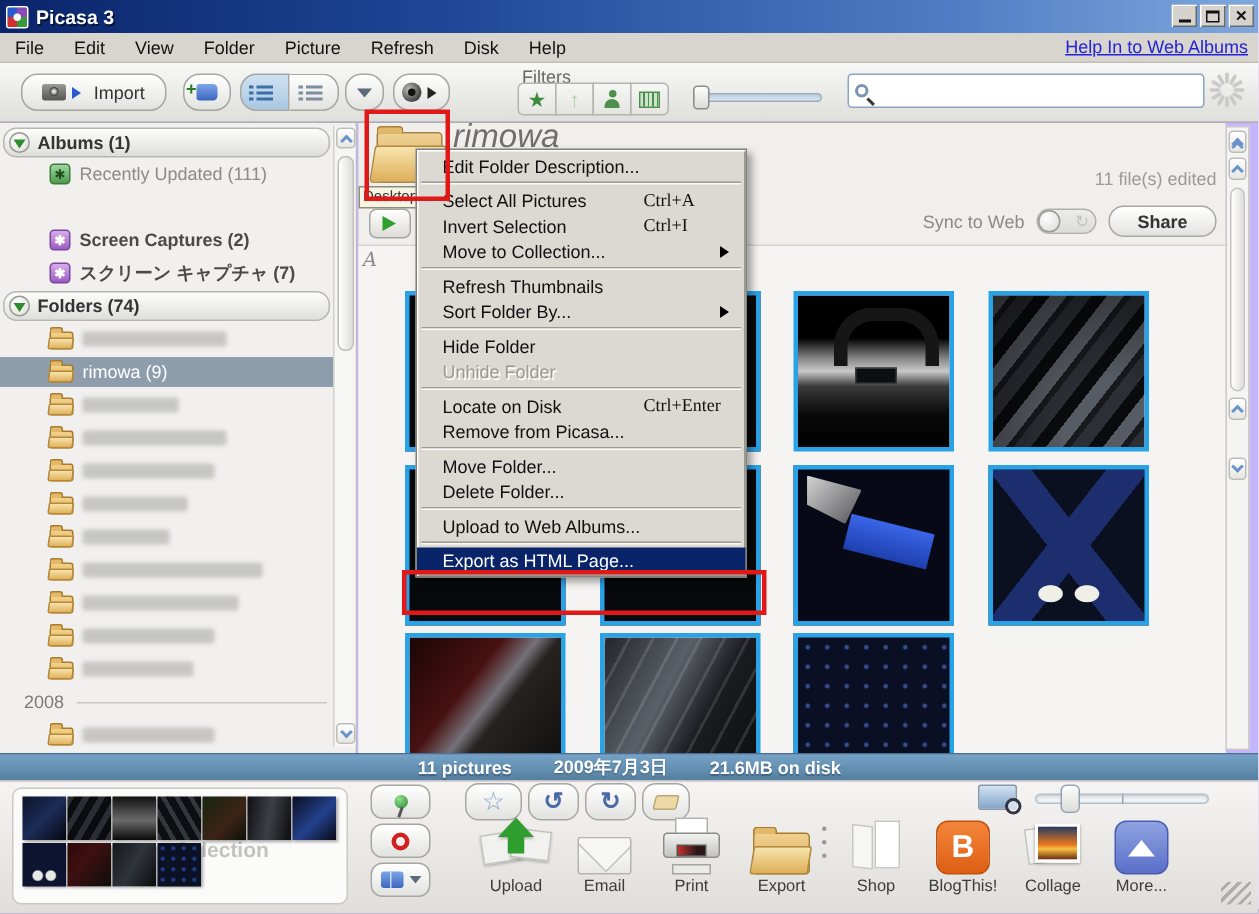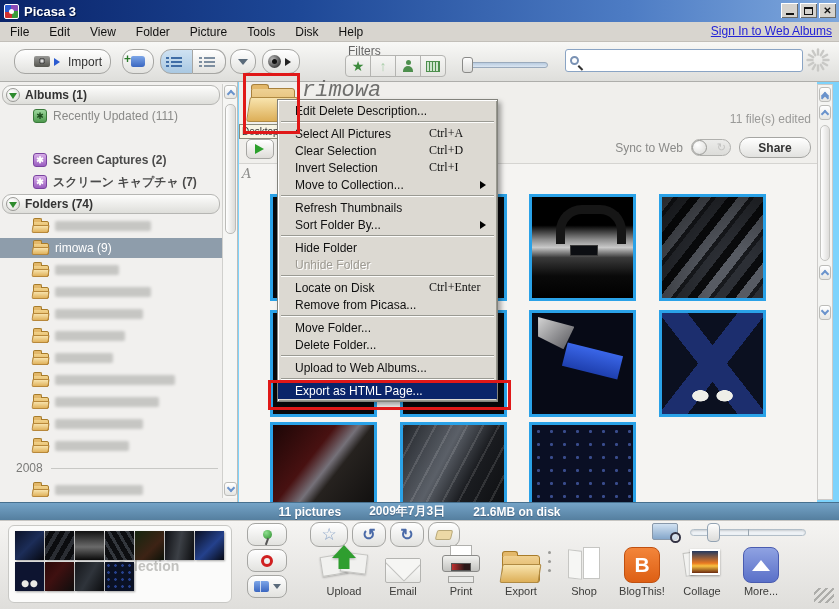--- a/index.html
+++ b/index.html
@@ -1,37 +1,37 @@
 <!DOCTYPE html>
 <html><head>
 <meta charset="utf-8">
 <style>
   html,body{margin:0;padding:0;background:#fff;}
   *{box-sizing:border-box;font-family:"Liberation Sans",sans-serif;}
-  #win{position:relative;width:839px;height:609px;background:#7dd3fc;overflow:hidden;box-shadow:inset 0 -3px 0 #2e2e2e;}
+  #win{position:relative;width:839px;height:609px;background:#c4b5fd;overflow:hidden;box-shadow:inset 0 -3px 0 #2e2e2e;}
 
   
   .titlebar{position:absolute;left:0;top:0;width:839px;height:22px;background:linear-gradient(90deg,#0a246a 0%,#1d4796 35%,#4d7cc4 75%,#7fa8dd 100%);display:flex;align-items:center;}
   .app-icon{width:15px;height:15px;margin:0 5px 0 4px;border-radius:2px;background:conic-gradient(#8a4ab8 0 25%,#3a9a3a 0 50%,#d03030 0 75%,#2a5ad0 0);border:1px solid #fff;position:relative;}
   .app-icon::after{content:"";position:absolute;left:4px;top:4px;width:5px;height:5px;background:#fff;border-radius:50%;}
   .title-text{color:#fff;font-weight:bold;font-size:13px;text-shadow:1px 1px 0 #00113a;}
   .winbtns{position:absolute;right:3px;top:3px;display:flex;gap:2px;}
   .wbtn{width:17px;height:15px;background:#d6d3ce;box-shadow:inset 1px 1px 0 #fff,inset -1px -1px 0 #6a6a66;display:flex;align-items:center;justify-content:center;font-size:10px;font-weight:bold;color:#111;cursor:default;}
   .wbtn .minbar{width:8px;height:2px;background:#111;margin-top:7px;}
   .wbtn .maxbox{width:9px;height:8px;border:1px solid #111;border-top:2px solid #111;}
 
   
   .menubar{position:absolute;left:0;top:22px;width:839px;height:20px;background:#d8d5cf;display:flex;align-items:center;font-size:12px;color:#111;border-bottom:1px solid #c2bfb9;}
   .mbitem{padding:0 10px;height:100%;display:flex;align-items:center;}
   .signin{position:absolute;right:7px;top:2px;color:#2323d6;text-decoration:underline;font-size:12px;}
 
   
   .toolbar{position:absolute;left:0;top:42px;width:839px;height:40px;background:linear-gradient(#f8f8f6,#dededb);border-bottom:1px solid #aeaeab;}
   .pill{background:linear-gradient(#fff,#e2e2df);border:1px solid #a6a6a3;border-radius:11px;display:flex;align-items:center;justify-content:center;gap:4px;font-size:12px;color:#333;}
-  .tb-import{position:absolute;left:14px;top:49px;width:97px;height:25px;padding:0 8px;justify-content:flex-end;}
+  .tb-import{position:absolute;left:14px;top:49px;width:97px;height:25px;padding:0 8px;justify-content:center;}
   .cam-ico{width:16px;height:11px;background:linear-gradient(#9a9a98,#55554f);border-radius:2px;position:relative;}
   .cam-ico::after{content:"";position:absolute;left:5px;top:2px;width:6px;height:6px;border-radius:50%;background:radial-gradient(#ddd 20%,#333 70%);}
   .tri-r{width:0;height:0;border:4px solid transparent;border-left:6px solid #2a5ad0;}
   .tb-addalbum{position:absolute;left:122px;top:49px;width:32px;height:25px;}
   .book-ico{width:14px;height:11px;background:linear-gradient(#7da6e8,#3a66c0);border-radius:2px 3px 3px 2px;position:relative;}
   .book-ico::before{content:"+";position:absolute;left:-7px;top:-4px;color:#2a7a2a;font-weight:bold;font-size:12px;}
   .tb-viewgroup{position:absolute;left:160px;top:49px;display:flex;}
   .vbtn{width:33px;height:25px;border:1px solid #a6a6a3;background:linear-gradient(#fff,#e2e2df);display:flex;align-items:center;justify-content:center;}
   .vbtn.first{border-radius:11px 0 0 11px;}
   .vbtn.last{border-radius:0 11px 11px 0;border-left:none;}
@@ -88,21 +88,21 @@
   .chvd{width:6px;height:6px;border-left:2px solid #6a93cc;border-bottom:2px solid #6a93cc;transform:rotate(-45deg);margin-bottom:3px;}
   .sthumb{position:absolute;left:2px;width:11px;border-radius:5px;background:linear-gradient(90deg,#fff,#dcdcd9);border:1px solid #bcbcb9;}
 
   .content{position:absolute;left:239px;top:82px;width:578px;height:420px;background:#f0efec;}
   .chdr-divider{position:absolute;left:0;top:81px;width:578px;height:1px;background:#d5d4d1;}
   .photo-bg{position:absolute;left:0;top:82px;width:578px;height:338px;background:#f5f4f2;}
   .bigfolder{position:absolute;left:12px;top:6px;width:44px;height:33px;}
   .bigfolder .bk{position:absolute;inset:0;background:linear-gradient(#eed194,#d9a954);border:1px solid #a8803c;border-radius:2px 3px 3px 3px;}
   .bigfolder .bk::before{content:"";position:absolute;top:-5px;left:-1px;width:16px;height:4px;background:#e3b86a;border:1px solid #a8803c;border-bottom:none;border-radius:3px 3px 0 0;}
   .bigfolder .ft{position:absolute;left:-3px;right:-1px;top:9px;bottom:-1px;background:linear-gradient(#f8e4ae,#ddaf58);border:1px solid #b08a42;border-radius:2px 2px 3px 3px;transform:skewX(-9deg);}
-  .folder-title{position:absolute;left:63px;top:-4px;font-family:Liberation Mono, monospace;font-style:italic;font-size:22px;color:#6f6f6d;}
+  .folder-title{position:absolute;left:63px;top:-4px;font-family:Liberation Sans, sans-serif;font-style:italic;font-size:22px;color:#6f6f6d;}
   .path-tip{position:absolute;left:0px;top:42px;width:40px;height:15px;background:#f7f4e4;border:1px solid #8c8c7c;font-size:10px;color:#333;overflow:hidden;white-space:nowrap;padding:1px 0 0 2px;}
   .playbtn{position:absolute;left:7px;top:57px;width:28px;height:20px;border-radius:5px;background:linear-gradient(#fff,#dedcd8);border:1px solid #a6a6a3;display:flex;align-items:center;justify-content:center;}
   .playtri{width:0;height:0;border:5px solid transparent;border-left:9px solid #2ca02c;margin-left:4px;}
   .partialA{position:absolute;left:3px;top:84px;font-family:"DejaVu Serif",serif;font-style:italic;font-size:13px;color:#8a8a88;}
   .savebtn{position:absolute;left:449px;top:4px;width:124px;height:21px;border-radius:10px;font-weight:bold;}
   .edited{position:absolute;right:6px;top:30px;font-size:12px;color:#9a9a98;}
   .syncrow{position:absolute;right:6px;top:55px;display:flex;align-items:center;gap:8px;}
   .synclabel{font-size:12px;color:#8a8a88;}
   .toggle{width:40px;height:17px;border-radius:9px;background:linear-gradient(#ececea,#dcdcd9);border:1px solid #b0b0ad;position:relative;}
   .toggle .knob{position:absolute;left:0px;top:0px;width:15px;height:15px;border-radius:50%;background:radial-gradient(circle at 35% 30%,#fff,#d8d8d5);border:1px solid #9a9a97;}
@@ -229,24 +229,24 @@
       <span class="wbtn">✕</span>
     </span>
   </div>
 
   <div class="menubar">
     <span class="mbitem">File</span>
     <span class="mbitem">Edit</span>
     <span class="mbitem">View</span>
     <span class="mbitem">Folder</span>
     <span class="mbitem">Picture</span>
-    <span class="mbitem">Tools</span>
+    <span class="mbitem">Refresh</span>
     <span class="mbitem">Disk</span>
     <span class="mbitem">Help</span>
-    <a class="signin">Sign In to Web Albums</a>
+    <a class="signin">Help In to Web Albums</a>
   </div>
 
   <div class="toolbar"></div>
   <div class="pill tb-import">
     <span class="cam-ico"></span>
     <span class="tri-r"></span>
     <span>Import</span>
   </div>
   <div class="pill tb-addalbum">
     <span class="book-ico"></span>
@@ -558,30 +558,26 @@
             <span class="up"></span>
           </span>
         </div>
       <div class="alab">More...</div>
     </div>
     <div class="grip"></div>
   </div>
 
   <div class="ctx">
     <div class="mi">
-        <span>Edit Delete Description...</span>
+        <span>Edit Folder Description...</span>
       </div>
     <div class="msep"></div>
     <div class="mi">
         <span>Select All Pictures</span>
         <span class="sc">Ctrl+A</span>
-      </div>
-    <div class="mi">
-        <span>Clear Selection</span>
-        <span class="sc">Ctrl+D</span>
       </div>
     <div class="mi">
         <span>Invert Selection</span>
         <span class="sc">Ctrl+I</span>
       </div>
     <div class="mi sub">
         <span>Move to Collection...</span>
       </div>
     <div class="msep"></div>
     <div class="mi">

